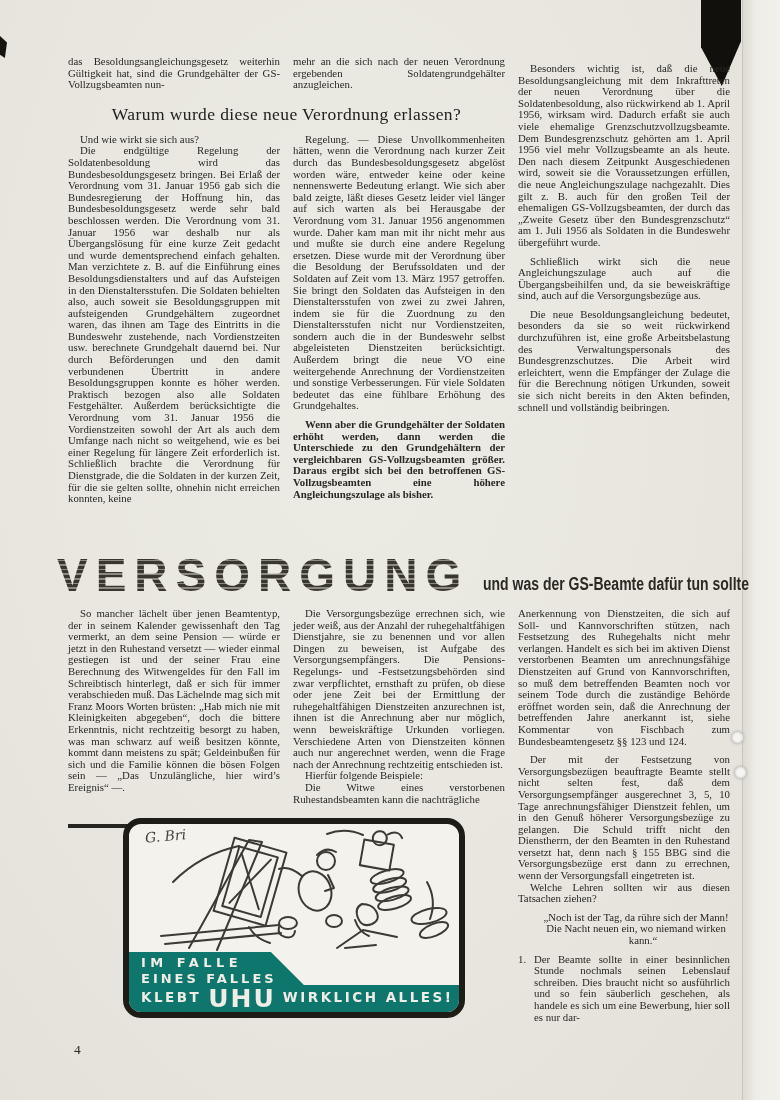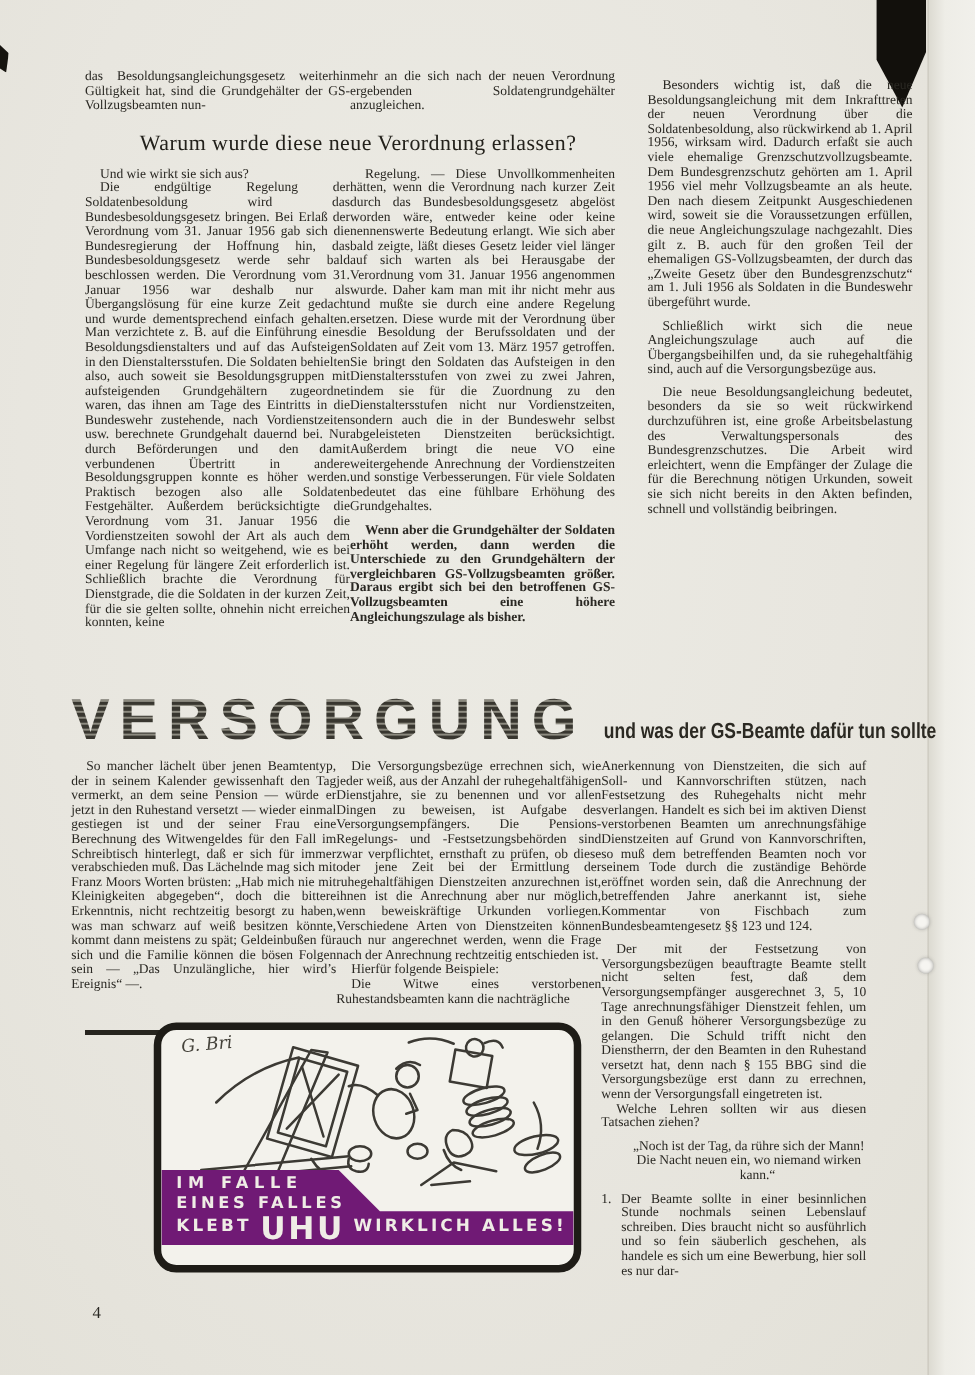--- a/index.html
+++ b/index.html
@@ -20,47 +20,47 @@
     box-shadow:inset 0 0 3px rgba(0,0,0,.38), 0 0 3px rgba(0,0,0,.18);z-index:5;}
   .hole1{left:731px;top:731px;}
   .hole2{left:734px;top:766px;}
   
   .col{width:212px;}
   .p{margin:0;text-indent:12px;text-align:justify;font-size:10.8px;line-height:11.6px;hyphens:auto;}
   .gap{margin-top:7px;}
   .bold{font-weight:bold;}
   .sec-top{position:absolute;left:68px;top:56px;width:662px;display:grid;
     grid-template-columns:437px 212px;column-gap:13px;}
-  .two-cols{display:grid;grid-template-columns:212px 212px;}
+  .two-cols{display:grid;grid-template-columns:212px 212px;column-gap:13px;}
   .art-headline{margin:13px 0 9px 0;text-align:center;font-size:17.5px;font-weight:normal;
     letter-spacing:.4px;color:#23211b;}
   
   .sec-vers{position:absolute;left:57px;top:552px;width:690px;}
   .vers-head{display:flex;align-items:flex-end;white-space:nowrap;height:46px;}
   .vers-main{font-family:"Liberation Sans",sans-serif;font-weight:bold;font-size:46px;
     letter-spacing:8px;line-height:1;
     background:repeating-linear-gradient(180deg,#38362f 0px,#38362f 3px,#8d8b80 3px,#8d8b80 4.6px);
     -webkit-background-clip:text;background-clip:text;color:transparent;}
   .vers-sub{font-family:"Liberation Sans",sans-serif;font-weight:bold;font-size:17.5px;
     color:#2b2922;margin-left:14px;transform:scaleX(.8);transform-origin:left bottom;
     padding-bottom:3px;}
-  .vers-cols{display:grid;grid-template-columns:212px 212px 212px;column-gap:0;
-    margin-top:10px;}
+  .vers-cols{display:grid;grid-template-columns:212px 212px 212px;column-gap:13px;
+    margin-left:11px;margin-top:10px;}
   .example-line{text-indent:12px;text-align:left;}
   .verse{margin-top:7px;margin-left:24px;}
   .verse .p{padding-left:14px;text-indent:-14px;text-align:center;}
   .listitem{margin-top:7px;padding-left:16px;text-indent:-16px;}
   
   .pre-ad-rule{position:absolute;left:68px;top:824px;width:62px;height:4px;background:#27251f;}
   .uhu-ad{position:absolute;left:123px;top:818px;width:342px;height:200px;box-sizing:border-box;
     border:6px solid #1e1c17;border-radius:18px;background:#f3f2ec;overflow:hidden;z-index:2;}
   .cartoon-area{position:absolute;left:0;top:0;width:330px;height:130px;}
   .signature{position:absolute;left:16px;top:4px;font-family:"DejaVu Serif",serif;
     font-style:italic;font-size:14px;color:#45433b;transform:rotate(-5deg);}
-  .uhu-banner{position:absolute;left:0;bottom:16px;width:330px;height:60px;background:#701a75;
+  .uhu-banner{position:absolute;left:0;bottom:0;width:330px;height:60px;background:#0f766e;
     clip-path:polygon(0 0,43% 0,53% 55%,100% 55%,100% 100%,0 100%);}
   .banner-text{position:absolute;color:#efede6;font-family:"DejaVu Sans",sans-serif;
     font-weight:600;}
   .bl1{left:12px;top:3px;font-size:13px;letter-spacing:4.5px;}
   .bl2{left:12px;top:19px;font-size:13px;letter-spacing:3px;}
   .bl3{left:12px;bottom:3px;font-size:13.5px;letter-spacing:2.5px;display:flex;
     gap:7px;}
   .uhu-brand{font-size:25px;font-weight:bold;letter-spacing:2px;line-height:20px;}
   
   .page-number{position:absolute;left:74px;top:1042px;font-size:13.5px;color:#2a2823;}
@@ -89,21 +89,21 @@
           <p class="p">Die endgültige Regelung der Soldatenbesoldung wird das Bundesbesoldungsgesetz bringen. Bei Erlaß der Verordnung vom 31. Januar 1956 gab sich die Bundesregierung der Hoffnung hin, das Bundesbesoldungsgesetz werde sehr bald beschlossen werden. Die Verordnung vom 31. Januar 1956 war deshalb nur als Übergangslösung für eine kurze Zeit gedacht und wurde dementsprechend einfach gehalten. Man verzichtete z. B. auf die Einführung eines Besoldungsdienstalters und auf das Aufsteigen in den Dienstaltersstufen. Die Soldaten behielten also, auch soweit sie Besoldungsgruppen mit aufsteigenden Grundgehältern zugeordnet waren, das ihnen am Tage des Eintritts in die Bundeswehr zustehende, nach Vordienstzeiten usw. berechnete Grundgehalt dauernd bei. Nur durch Beförderungen und den damit verbundenen Übertritt in andere Besoldungsgruppen konnte es höher werden. Praktisch bezogen also alle Soldaten Festgehälter. Außerdem berücksichtigte die Verordnung vom 31. Januar 1956 die Vordienstzeiten sowohl der Art als auch dem Umfange nach nicht so weitgehend, wie es bei einer Regelung für längere Zeit erforderlich ist. Schließlich brachte die Verordnung für Dienstgrade, die die Soldaten in der kurzen Zeit, für die sie gelten sollte, ohnehin nicht erreichen konnten, keine</p>
         </div>
         <div class="col">
           <p class="p">Regelung. — Diese Unvollkommenheiten hätten, wenn die Verordnung nach kurzer Zeit durch das Bundesbesoldungsgesetz abgelöst worden wäre, entweder keine oder keine nennenswerte Bedeutung erlangt. Wie sich aber bald zeigte, läßt dieses Gesetz leider viel länger auf sich warten als bei Herausgabe der Verordnung vom 31. Januar 1956 angenommen wurde. Daher kam man mit ihr nicht mehr aus und mußte sie durch eine andere Regelung ersetzen. Diese wurde mit der Verordnung über die Besoldung der Berufssoldaten und der Soldaten auf Zeit vom 13. März 1957 getroffen. Sie bringt den Soldaten das Aufsteigen in den Dienstaltersstufen von zwei zu zwei Jahren, indem sie für die Zuordnung zu den Dienstaltersstufen nicht nur Vordienstzeiten, sondern auch die in der Bundeswehr selbst abgeleisteten Dienstzeiten berücksichtigt. Außerdem bringt die neue VO eine weitergehende Anrechnung der Vordienstzeiten und sonstige Verbesserungen. Für viele Soldaten bedeutet das eine fühlbare Erhöhung des Grundgehaltes.</p>
           <p class="p bold gap">Wenn aber die Grundgehälter der Soldaten erhöht werden, dann werden die Unterschiede zu den Grundgehältern der vergleichbaren GS-Vollzugsbeamten größer. Daraus ergibt sich bei den betroffenen GS-Vollzugsbeamten eine höhere Angleichungszulage als bisher.</p>
         </div>
       </div>
     </div>
     <div class="col">
       <p class="p gap">Besonders wichtig ist, daß die neue Besoldungsangleichung mit dem Inkrafttreten der neuen Verordnung über die Soldatenbesoldung, also rückwirkend ab 1. April 1956, wirksam wird. Dadurch erfaßt sie auch viele ehemalige Grenzschutzvollzugsbeamte. Dem Bundesgrenzschutz gehörten am 1. April 1956 viel mehr Vollzugsbeamte an als heute. Den nach diesem Zeitpunkt Ausgeschiedenen wird, soweit sie die Voraussetzungen erfüllen, die neue Angleichungszulage nachgezahlt. Dies gilt z. B. auch für den großen Teil der ehemaligen GS-Vollzugsbeamten, der durch das „Zweite Gesetz über den Bundesgrenzschutz“ am 1. Juli 1956 als Soldaten in die Bundeswehr übergeführt wurde.</p>
-      <p class="p gap">Schließlich wirkt sich die neue Angleichungszulage auch auf die Übergangsbeihilfen und, da sie ruhegehaltfähig sind, auch auf die Versorgungsbezüge aus.</p>
+      <p class="p gap">Schließlich wirkt sich die neue Angleichungszulage auch auf die Übergangsbeihilfen und, da sie beweiskräftige sind, auch auf die Versorgungsbezüge aus.</p>
       <p class="p gap">Die neue Besoldungsangleichung bedeutet, besonders da sie so weit rückwirkend durchzuführen ist, eine große Arbeitsbelastung des Verwaltungspersonals des Bundesgrenzschutzes. Die Arbeit wird erleichtert, wenn die Empfänger der Zulage die für die Berechnung nötigen Urkunden, soweit sie sich nicht bereits in den Akten befinden, schnell und vollständig beibringen.</p>
     </div>
   </section>
 
   <section class="sec-vers">
     <div class="vers-head">
       <span class="vers-main">VERSORGUNG</span>
       <span class="vers-sub">und was der GS-Beamte dafür tun sollte</span>
     </div>
     <div class="vers-cols">

